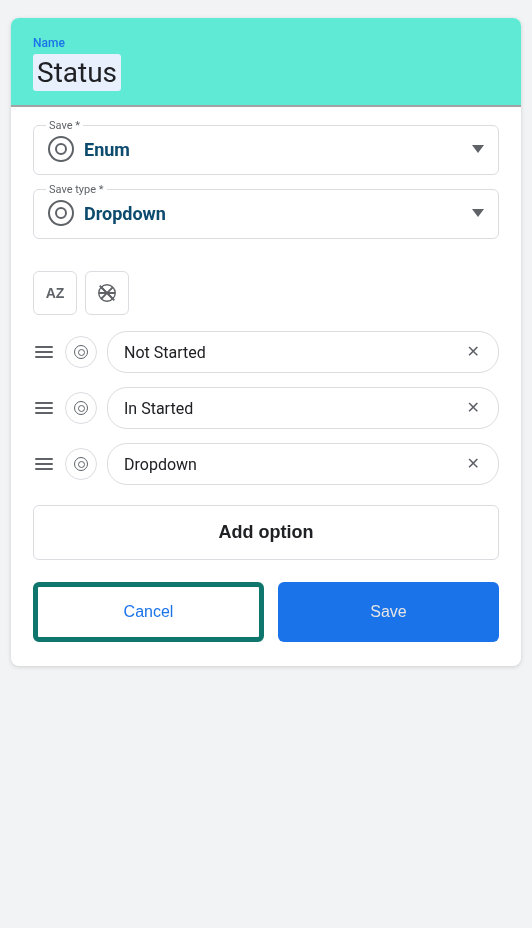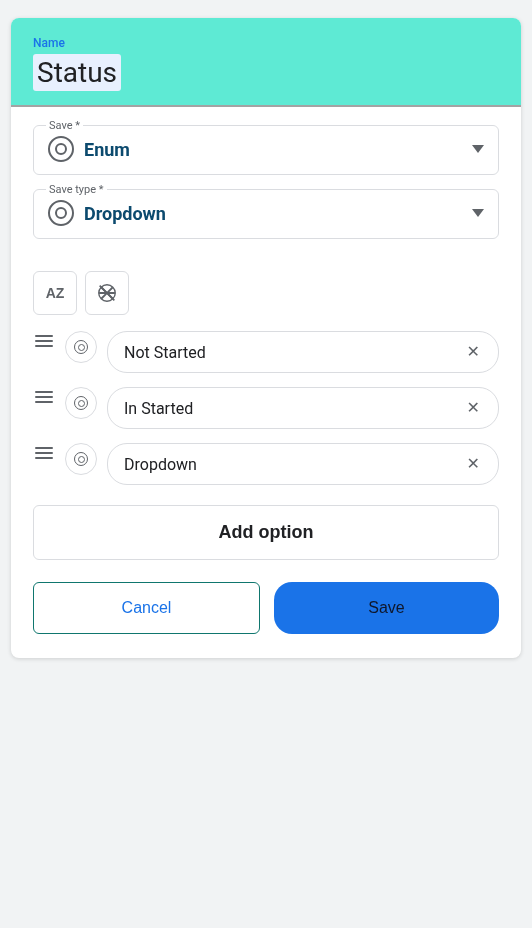--- a/index.html
+++ b/index.html
@@ -129,21 +129,21 @@
     }
     .options-list {
       padding: 0 22px;
       display: flex;
       flex-direction: column;
       gap: 14px;
       margin-bottom: 20px;
     }
     .option-row {
       display: flex;
-      align-items: flex-start;
+      align-items: center;
       gap: 10px;
     }
     .drag-handle {
       display: flex;
       flex-direction: column;
       gap: 3px;
       cursor: grab;
       padding: 4px 2px;
     }
     .drag-handle span {
@@ -223,37 +223,37 @@
       width: calc(100% - 44px);
       text-align: center;
     }
     .footer-row {
       display: flex;
       gap: 14px;
       padding: 0 22px 24px 22px;
     }
     .cancel-btn {
       flex: 1;
-      border: 1px solid #0f766e;
+      border: 5px solid #0f766e;
       border-radius: 6px;
       background: #fff;
       padding: 16px;
       font-size: 16px;
       color: #1a73e8;
       font-weight: 500;
       cursor: pointer;
     }
     .save-btn {
       flex: 1;
       border: none;
-      border-radius: 18px;
+      border-radius: 6px;
       background: #1a73e8;
       padding: 16px;
       font-size: 16px;
-      color: #0f172a;
+      color: #e5e5e5;
       font-weight: 500;
       cursor: pointer;
     }
   </style>
 </head>
 <body>
 
 <div class="card">
 
   

